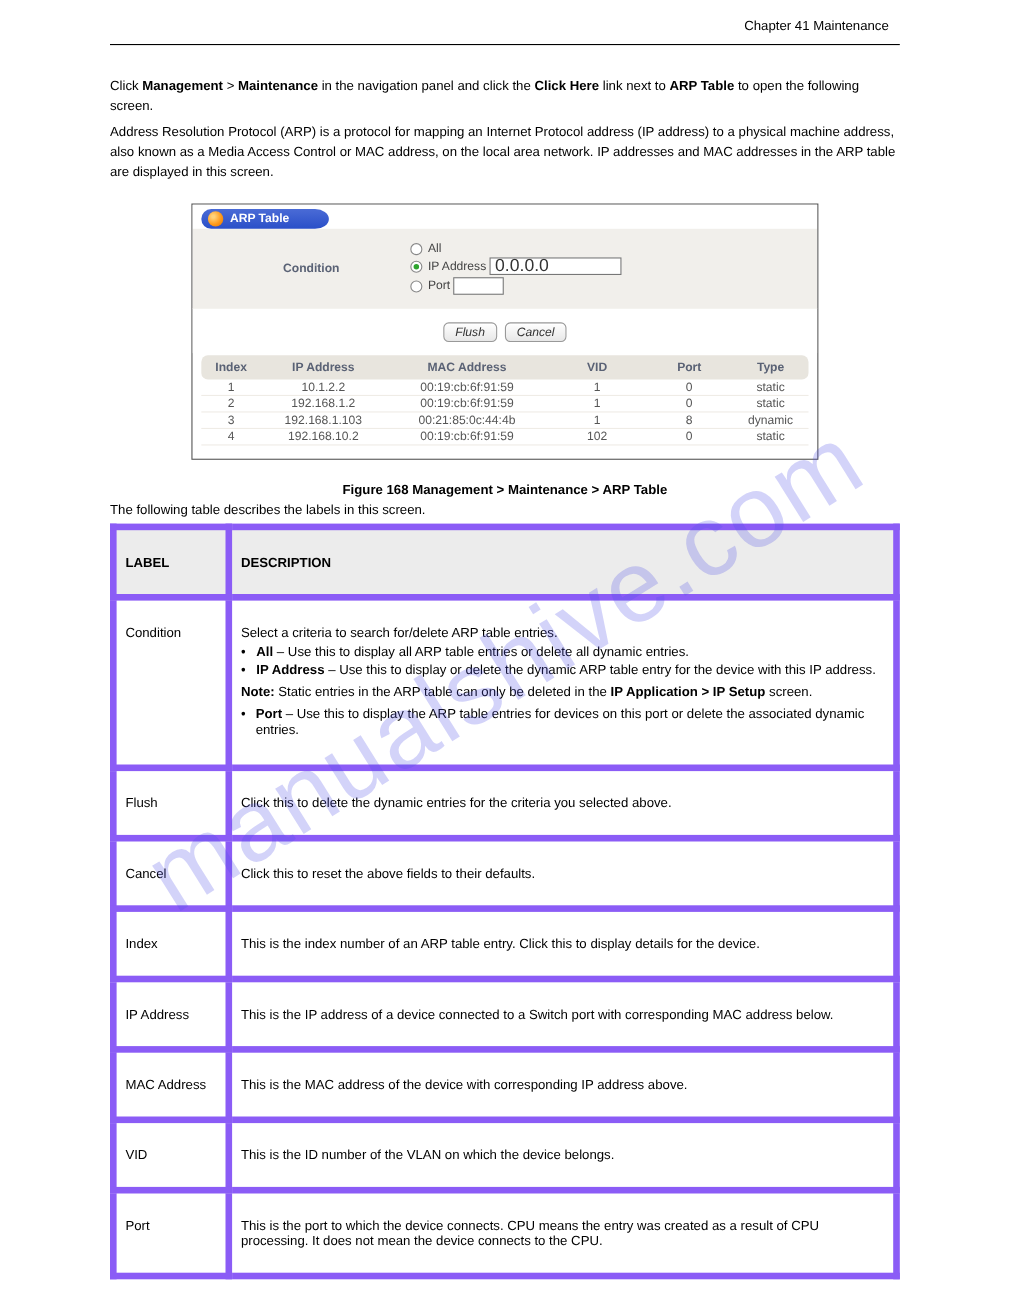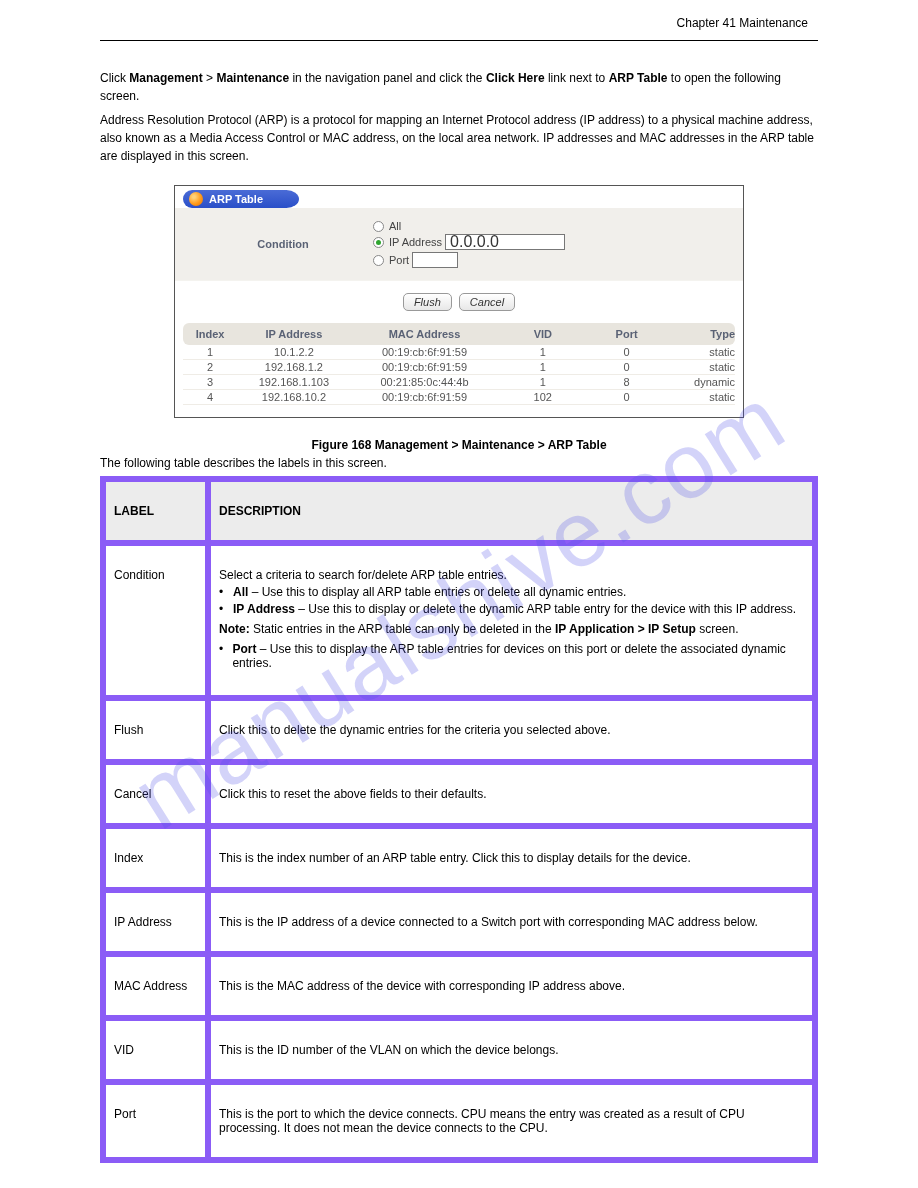--- a/index.html
+++ b/index.html
@@ -95,21 +95,21 @@
     background: linear-gradient(#fff,#e7e7e7);
     padding:2px 10px; font-size:11px; color:#333; margin:0 2px;
     box-shadow: inset 0 1px 0 #fff;
   }
   .tbl-wrap { padding: 2px 8px 12px 8px; }
   .tbl-head {
     background:#e8e5de; color:#5a6275; font-weight:bold;
     border-radius:6px; padding:5px 0; display:flex;
   }
   .col { text-align:center; }
-  .c-idx{width:55px;} .c-ip{width:115px;} .c-mac{width:150px;} .c-vid{width:90px;} .c-port{width:80px;} .c-type{width:70px;text-align:right;}
+  .c-idx{width:55px;} .c-ip{width:115px;} .c-mac{width:150px;} .c-vid{width:90px;} .c-port{width:80px;} .c-type{width:70px;}
   .tbl-row { display:flex; color:#555; padding:1px 0; border-bottom:1px solid #efece6; }
   .figure-caption {
     text-align:center; font-weight:bold; font-size:12px; margin:10px 0 4px 0;
   }
   .desc-table-caption {
     font-size:12px; margin:4px 0 6px 0;
   }
   table.desc {
     width:100%; border-collapse:collapse; font-size:12px;
   }

